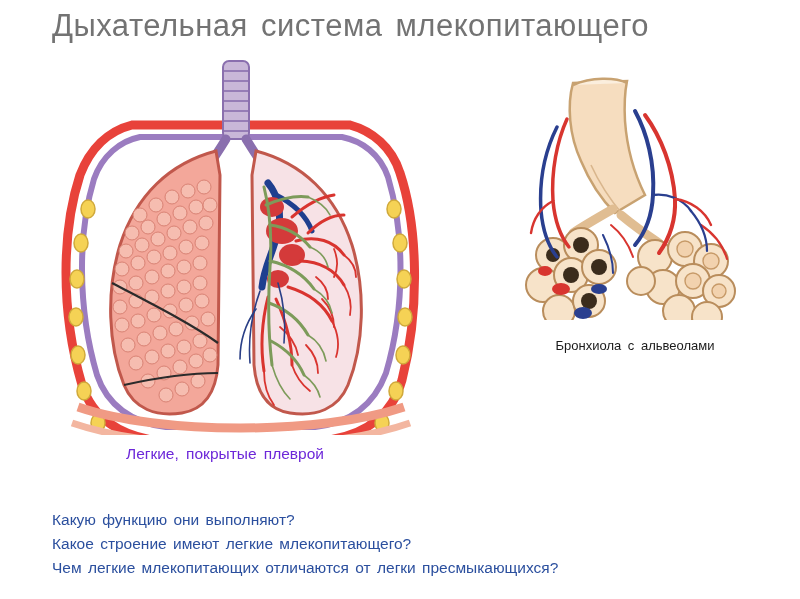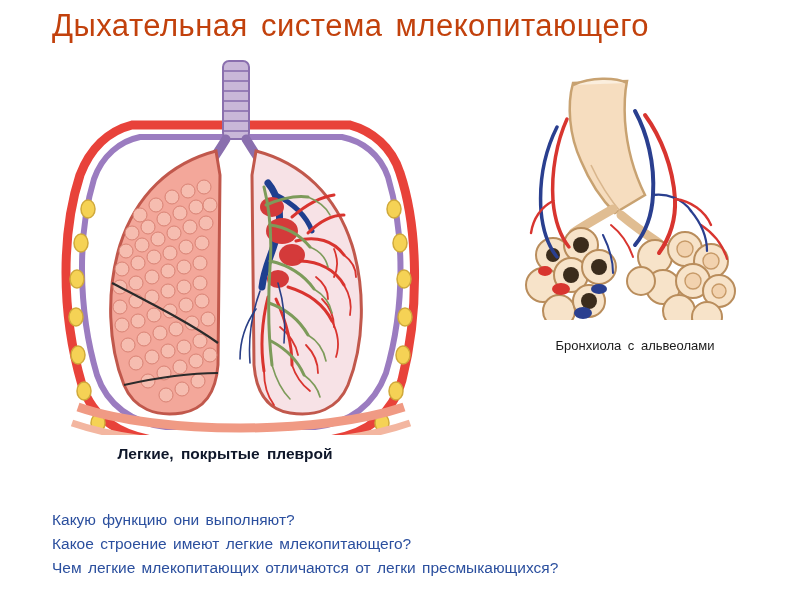--- a/index.html
+++ b/index.html
@@ -19,21 +19,21 @@
     width: 800px;
     height: 599px;
   }
   .title {
     position: absolute;
     top: 8px;
     left: 0;
     width: 701px;
     text-align: center;
     font-size: 31px;
-    color: #c2410c;
+    color: #737373;
     letter-spacing: 0.5px;
     word-spacing: 4px;
     white-space: nowrap;
   }
   .figure-lungs {
     position: absolute;
     left: 20px;
     top: 55px;
     width: 430px;
     height: 380px;
@@ -45,24 +45,23 @@
     width: 250px;
     height: 245px;
   }
   .caption-lungs {
     position: absolute;
     left: 60px;
     top: 443px;
     width: 330px;
     text-align: center;
     font-size: 15.5px;
-    color: #0f172a;
+    color: #6d28d9;
     line-height: 22px;
     word-spacing: 3px;
-    font-weight: bold;
   }
   .caption-alveoli {
     position: absolute;
     left: 490px;
     top: 338px;
     width: 290px;
     text-align: center;
     font-size: 13px;
     color: #1a1a1a;
     word-spacing: 3px;

